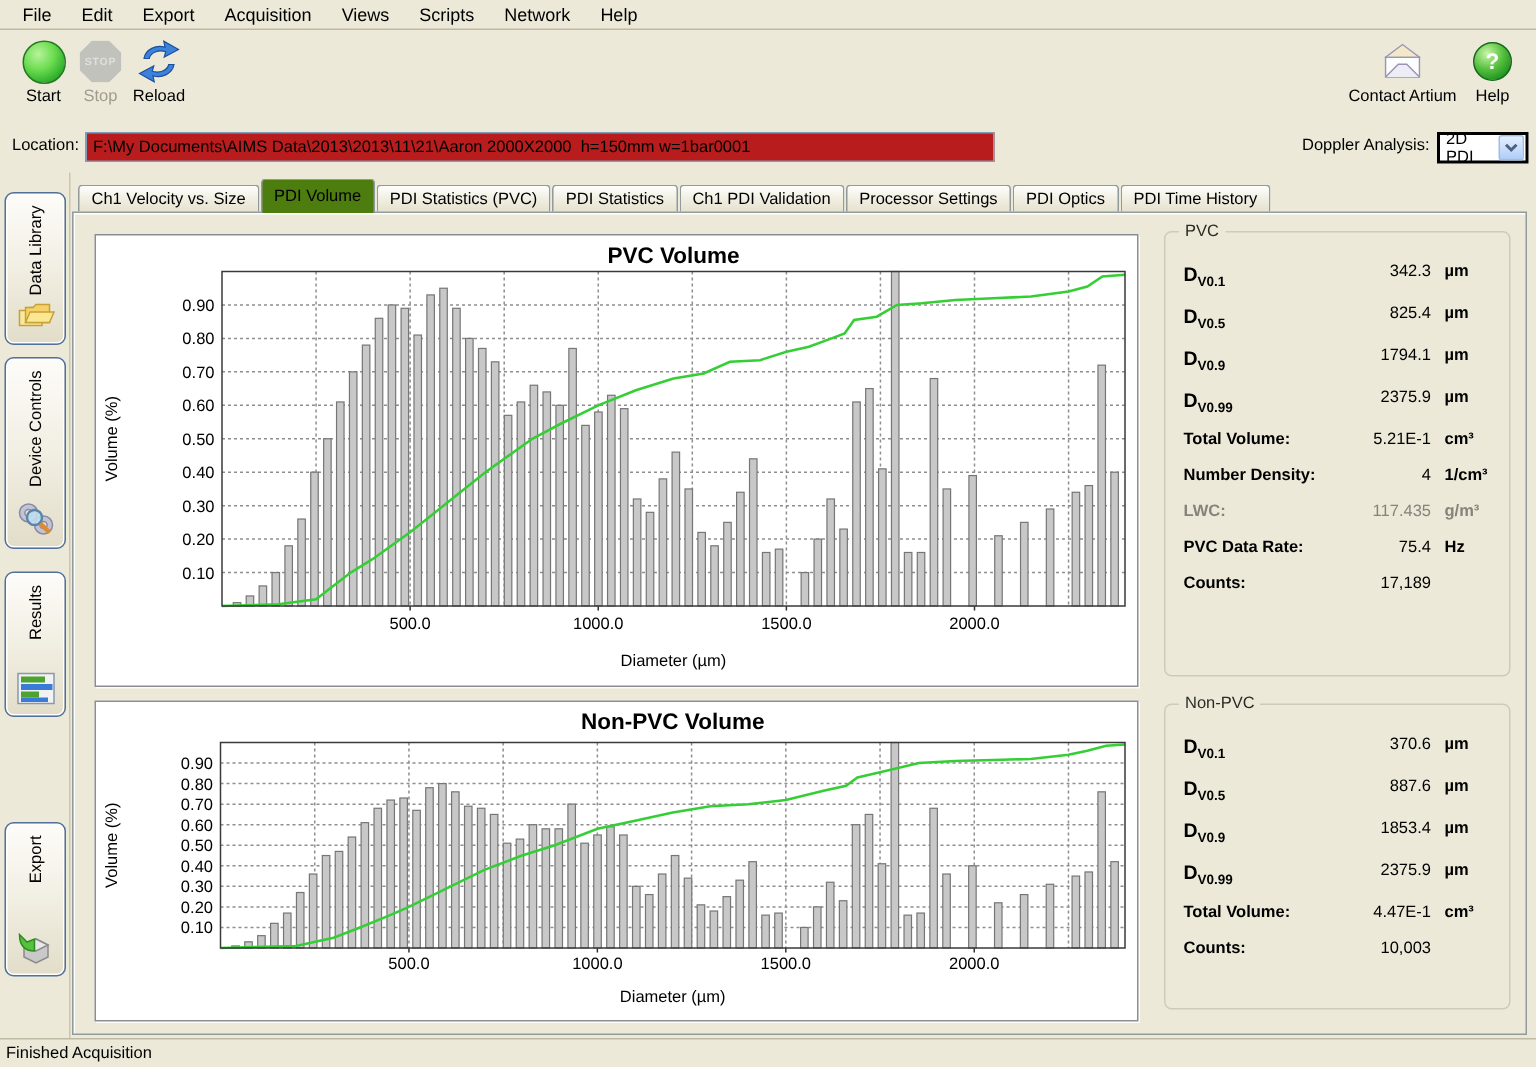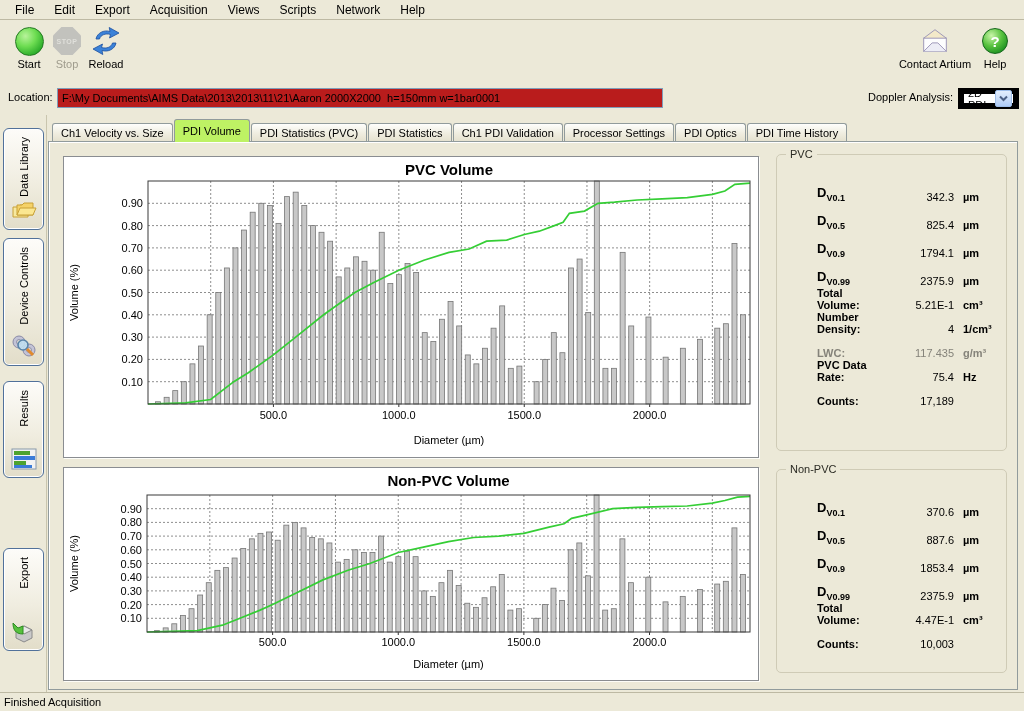--- a/index.html
+++ b/index.html
@@ -32,57 +32,57 @@
     display:flex; align-items:center; justify-content:center; }
 
   
   .locrow { position:absolute; left:0; top:84px; width:1024px; height:28px; }
   .locrow .loclabel { position:absolute; left:8px; top:7px; font-size:11px; }
   .locrow input { position:absolute; left:57px; top:4px; width:606px; height:20px;
     border:1px solid #7F9DB9; background:#b91c1c; font-family:"Liberation Sans",sans-serif;
     font-size:11px; padding:0 4px; }
   .dop-label { position:absolute; left:868px; top:7px; font-size:11px; }
   .combo { position:absolute; left:958px; top:4px; width:61px; height:21px;
-    border:6px solid #000000; background:#fff; display:flex; align-items:center; cursor:default; }
+    border:2px solid #000000; background:#fff; display:flex; align-items:center; cursor:default; }
   .combo .combo-text { flex:1; font-size:11px; padding-left:4px; }
   .combo .combo-btn { width:17px; height:17px; margin:1px; border-radius:2px;
     background:linear-gradient(180deg,#E3EEFD 0%,#C6DBF9 60%,#AECCF7 100%);
     border:1px solid #9EBEEA; display:flex; align-items:center; justify-content:center; }
 
   
   .sidebar { position:absolute; left:0; top:115px; width:47px; height:577px; border-right:1px solid #C9C5AE; }
   .side-btn { position:absolute; left:3px; width:41px; border:1px solid #51719A; border-radius:6px;
     background:linear-gradient(180deg,#FDFCF9 0%,#F0EDE0 55%,#E2DDC9 100%);
     display:flex; flex-direction:column; align-items:center; justify-content:space-between;
     padding:8px 0 6px 0; cursor:default; box-shadow:inset 0 0 0 1px #fff; }
   .side-btn .vtext { writing-mode:vertical-rl; transform:rotate(180deg); font-size:11px; color:#000; }
   .side-btn svg { display:block; }
 
   .tabarea { position:absolute; left:48px; top:115px; width:916px; height:577px; }
   .tabs { position:absolute; left:4px; top:5px; height:22px; display:flex; align-items:flex-end; }
   .tab { font-size:11px; padding:3px 8px 3px 8px; border:1px solid #919B9C; border-bottom:none;
     border-radius:3px 3px 0 0; background:linear-gradient(180deg,#FEFEFC 0%,#F0EEE1 50%,#E4E0CD 100%);
     margin-right:1px; height:19px; white-space:nowrap; cursor:default; }
-  .tab.selected { background:#bef264; height:23px; position:relative; z-index:3; padding-top:5px; }
+  .tab.selected { background:#4d7c0f; height:23px; position:relative; z-index:3; padding-top:5px; }
   .tabcontent { position:absolute; left:0; top:26px; width:970px; height:549px;
     border:1px solid #919B9C; background:#ECE9D8; box-shadow:inset 1px 1px 0 #fff; }
 
   .chart-panel { position:absolute; left:14px; width:696px; background:#fff;
     border:1px solid #8a8d91; box-shadow:1px 1px 0 #fdfdf8; }
   #chart-panel-1 { top:14px; height:302px; }
   #chart-panel-2 { top:325px; height:214px; }
   .chart-panel svg { display:block; }
 
   .groupbox { position:absolute; left:727px; width:231px; border:1px solid #CFCBB6; border-radius:5px; }
   #pvc-box { top:12px; height:297px;padding-left:32px; }
   #nonpvc-box { top:327px; height:204px; }
   .groupbox .gb-title { position:absolute; left:9px; top:-7px; background:#ECE9D8;
     padding:0 4px; font-size:11px; color:#2b2b24; }
   .gb-rows { position:absolute; left:12px; right:8px; top:20px; }
-  .statrow { display:flex; align-items:flex-end;margin-left:28px; }
+  .statrow { display:flex; align-items:flex-start; }
   .statrow.drow { height:28px; }
   .statrow.nrow { height:24px; }
   .statrow .lbl { flex:1; font-size:11px; font-weight:bold; }
   .statrow .dlbl { flex:1; font-size:13px; font-weight:bold; }
   .statrow .dlbl sub { font-size:9px; font-weight:bold; }
   .statrow .val { width:66px; text-align:right; font-size:11px; }
   .statrow .unit { width:44px; padding-left:9px; font-size:11px; font-weight:bold; }
   .statrow.muted .lbl, .statrow.muted .val, .statrow.muted .unit { color:#85837a; font-weight:bold; }
   .statrow.muted .val { font-weight:normal; }
 

